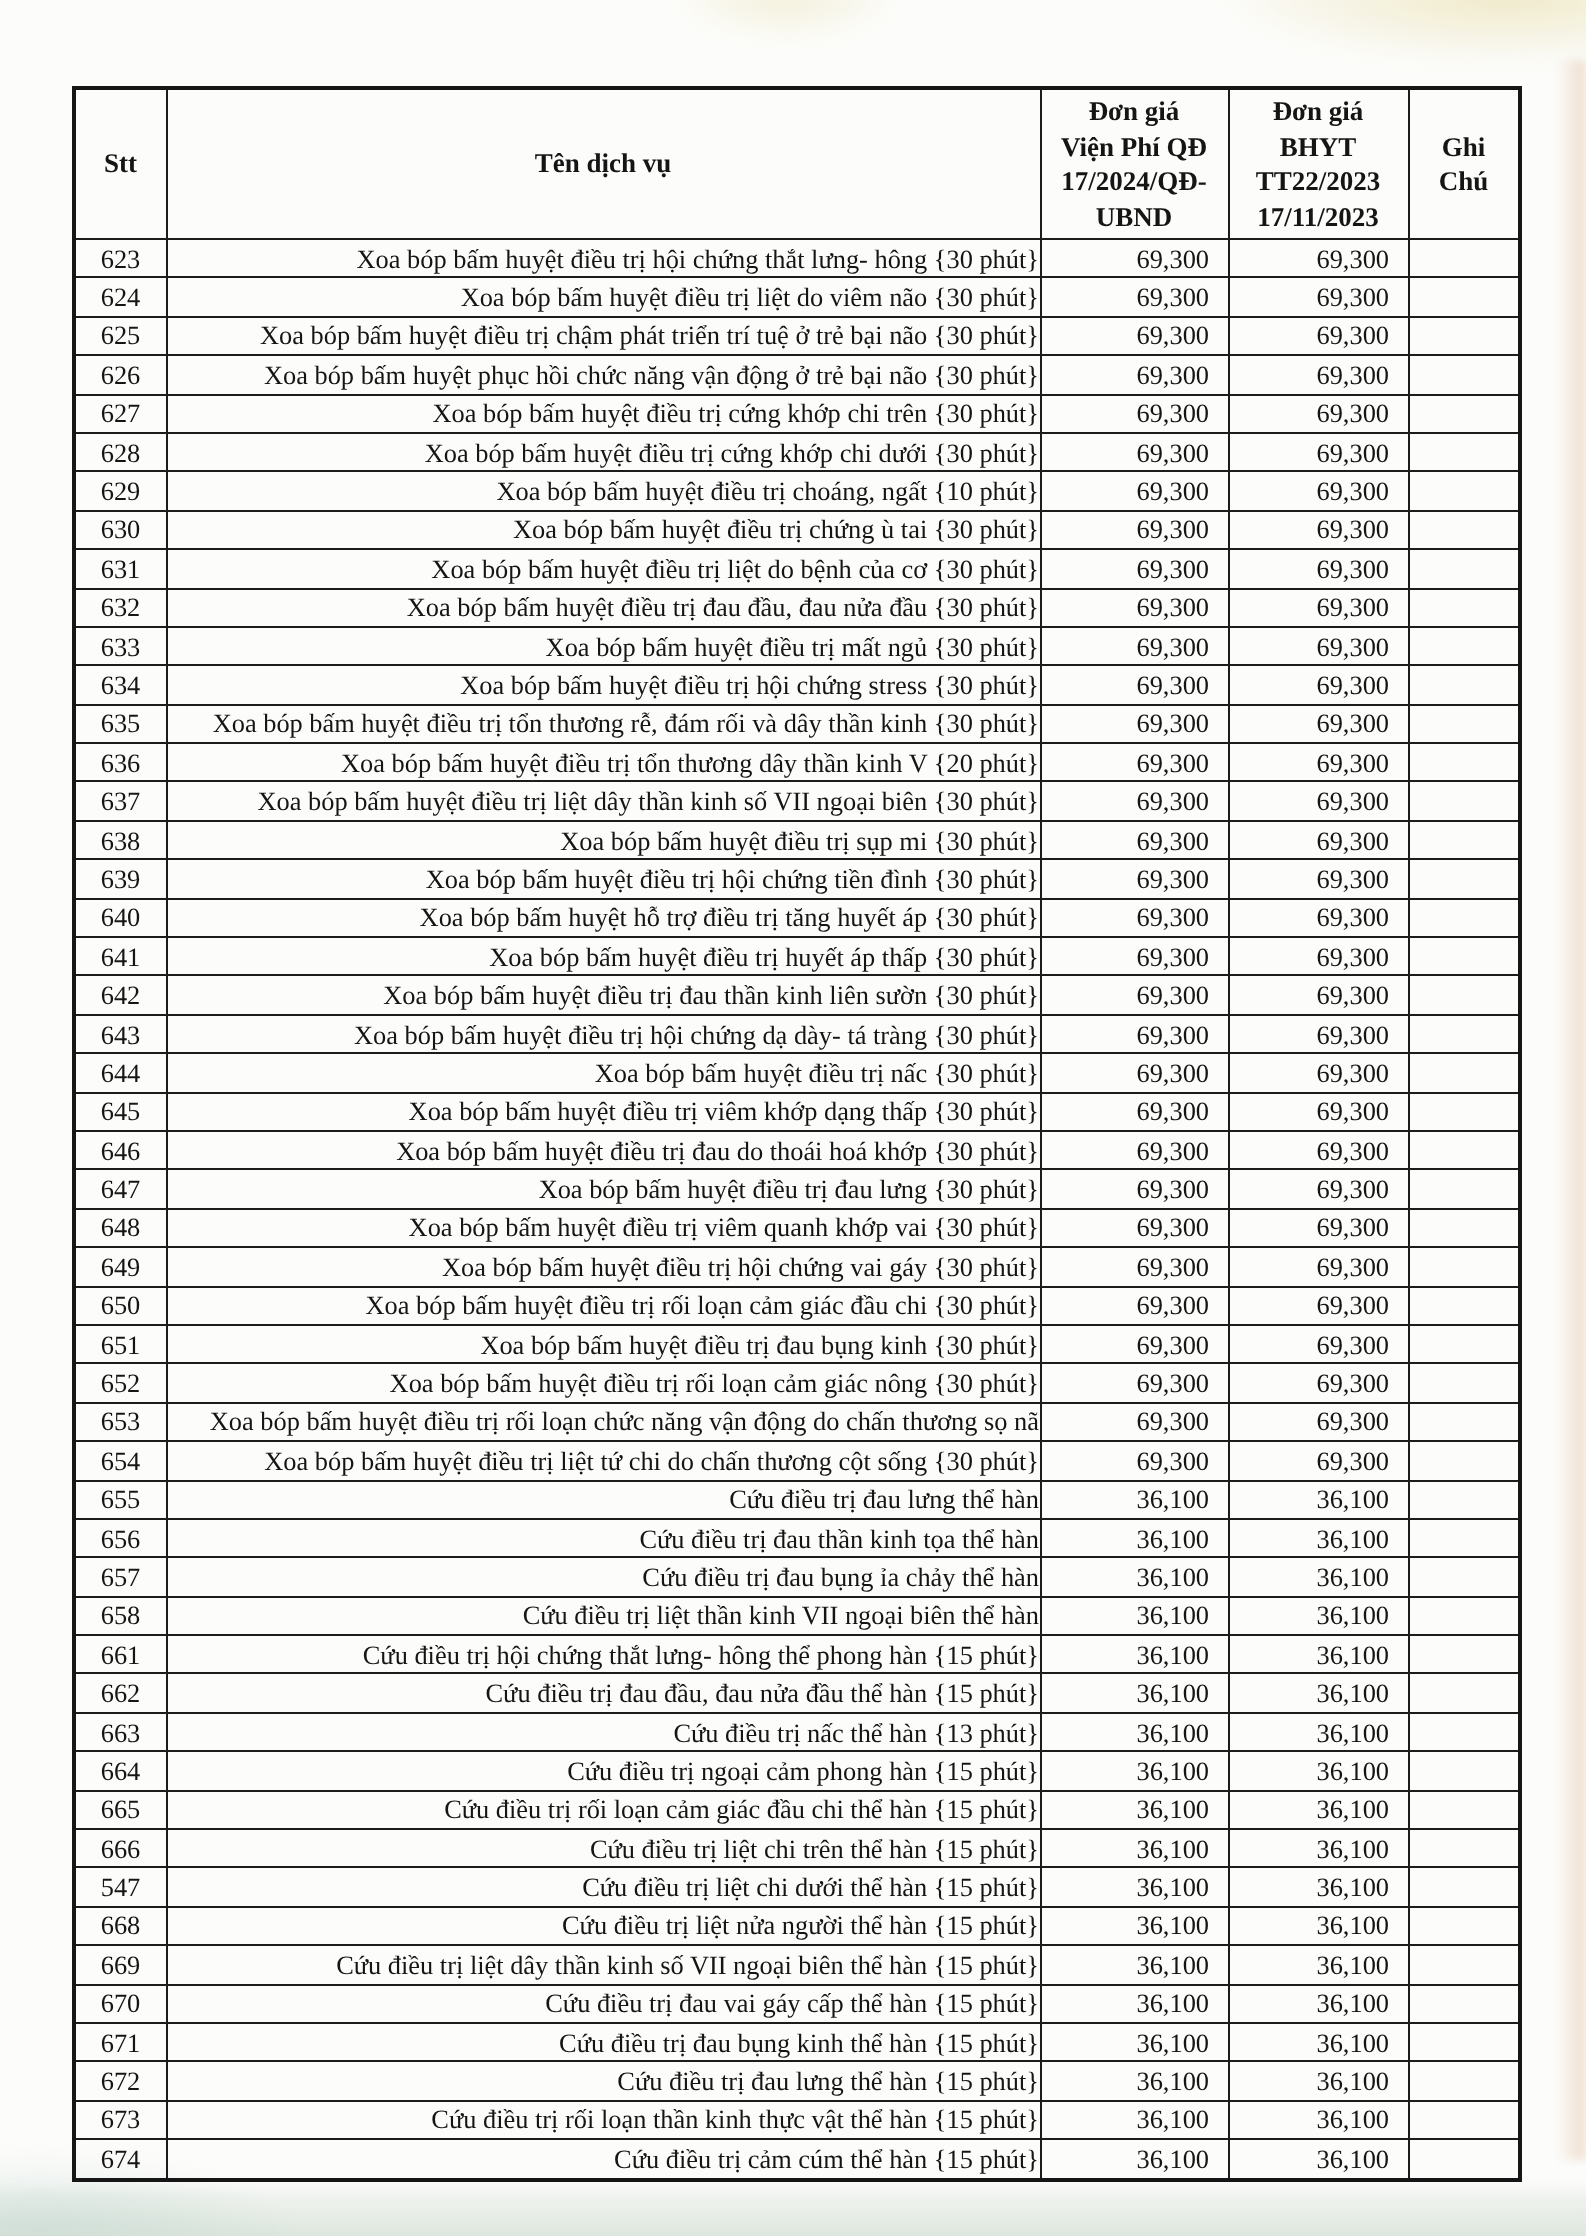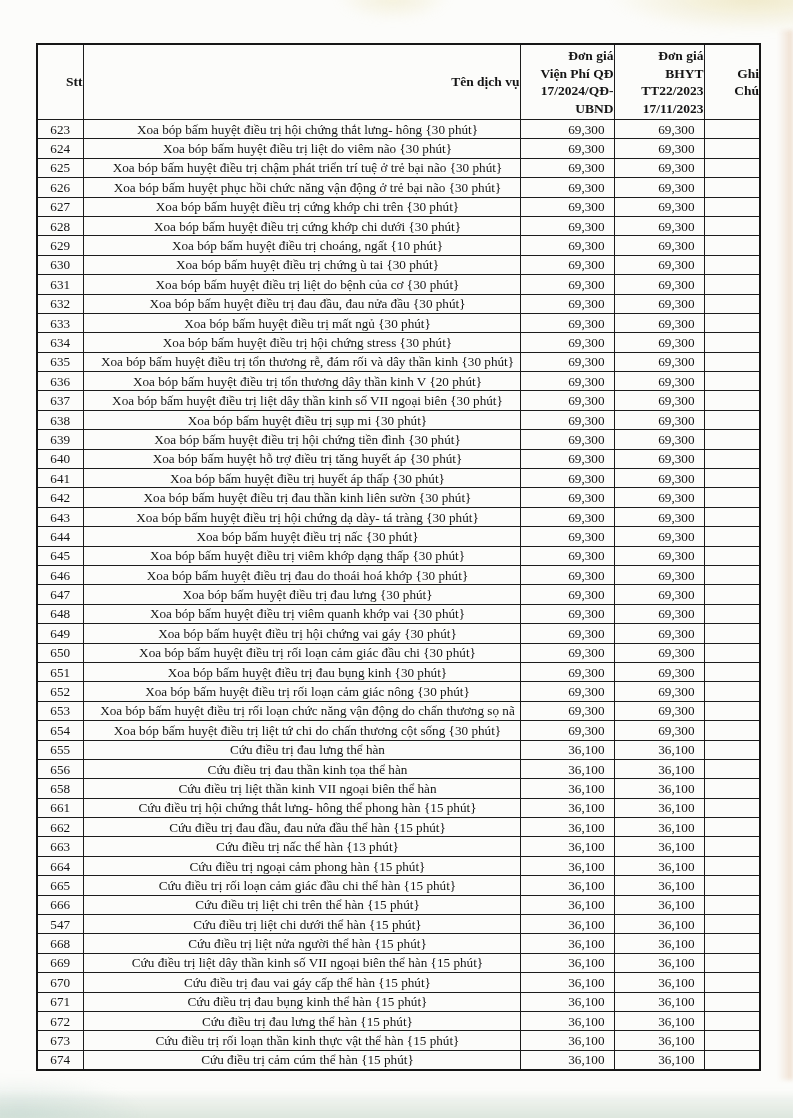--- a/index.html
+++ b/index.html
@@ -60,37 +60,37 @@
   .price-table th, .price-table td {
     border: 1px solid #1c1c1c;
     padding: 0;
     overflow: hidden;
   }
   .price-table thead th {
     height: 74px;
     font-size: 13.5px;
     font-weight: bold;
     line-height: 17.5px;
-    text-align: right;
+    text-align: center;
     vertical-align: middle;
     white-space: pre-line;
   }
   .price-table tbody td {
     height: 18.4px;
     font-size: 13.2px;
     line-height: 17px;
     vertical-align: middle;
     white-space: nowrap;
   }
   td.cell-stt {
     text-align: center;
     margin-top: 18px;
   }
   td.cell-name {
-    text-align: center;
+    text-align: right;
     padding-left: 12px;
     padding-right: 0;
   }
   td.cell-price {
     text-align: right;
     padding-right: 9px;
   }
   td.cell-note {
   }
 </style>
@@ -362,20 +362,27 @@
     <td class="cell-note"></td>
   </tr>
         <tr>
     <td class="cell-stt">656</td>
     <td class="cell-name">Cứu điều trị đau thần kinh tọa thể hàn</td>
     <td class="cell-price">36,100</td>
     <td class="cell-price">36,100</td>
     <td class="cell-note"></td>
   </tr>
         <tr>
+    <td class="cell-stt">657</td>
+    <td class="cell-name">Cứu điều trị đau bụng ỉa chảy thể hàn</td>
+    <td class="cell-price">36,100</td>
+    <td class="cell-price">36,100</td>
+    <td class="cell-note"></td>
+  </tr>
+        <tr>
     <td class="cell-stt">658</td>
     <td class="cell-name">Cứu điều trị liệt thần kinh VII ngoại biên thể hàn</td>
     <td class="cell-price">36,100</td>
     <td class="cell-price">36,100</td>
     <td class="cell-note"></td>
   </tr>
         <tr>
     <td class="cell-stt">661</td>
     <td class="cell-name">Cứu điều trị hội chứng thắt lưng- hông thể phong hàn {15 phút}</td>
     <td class="cell-price">36,100</td>

